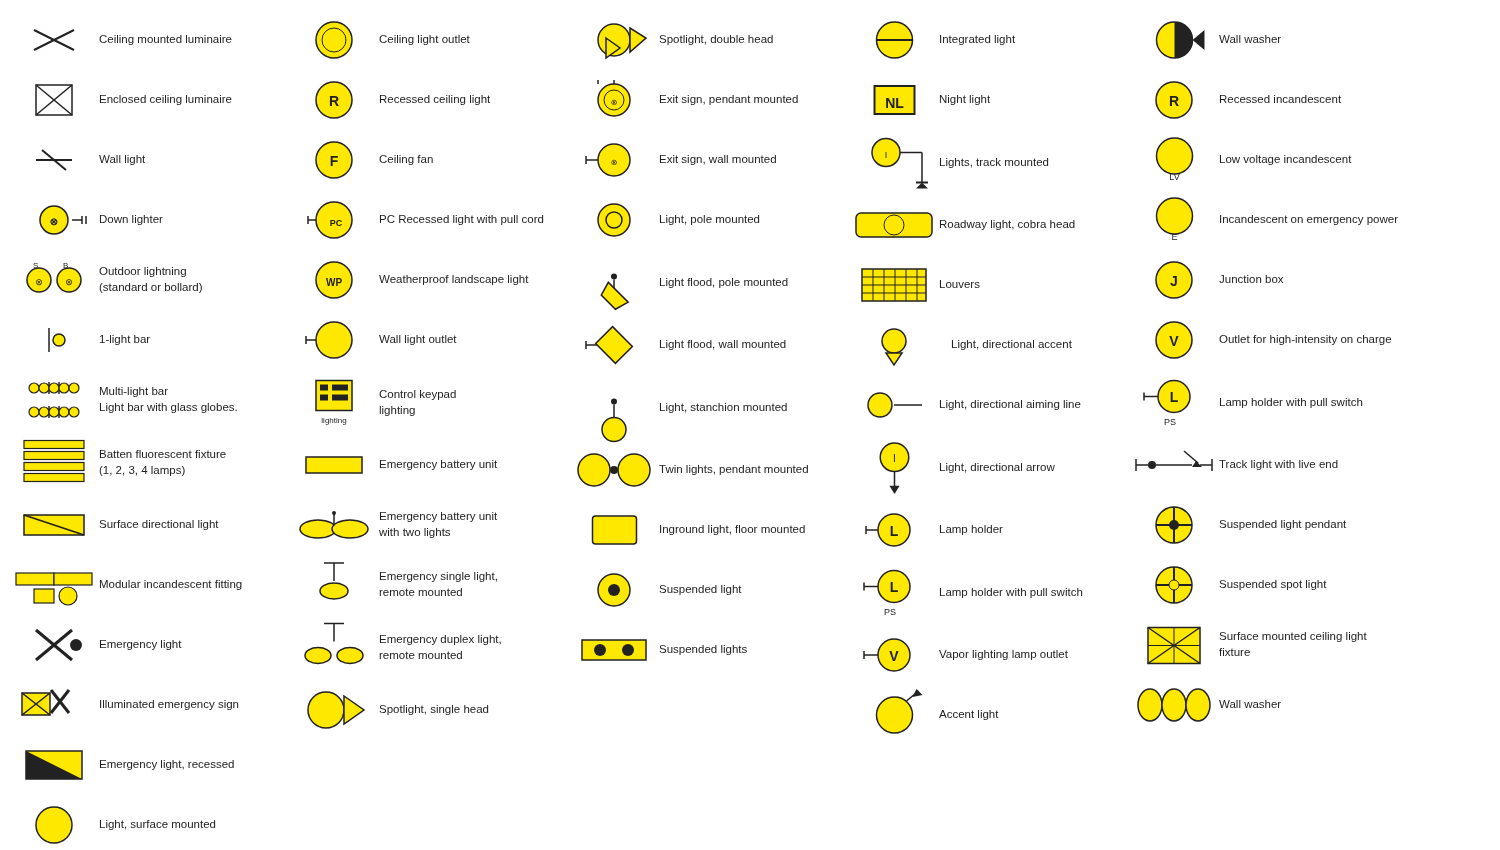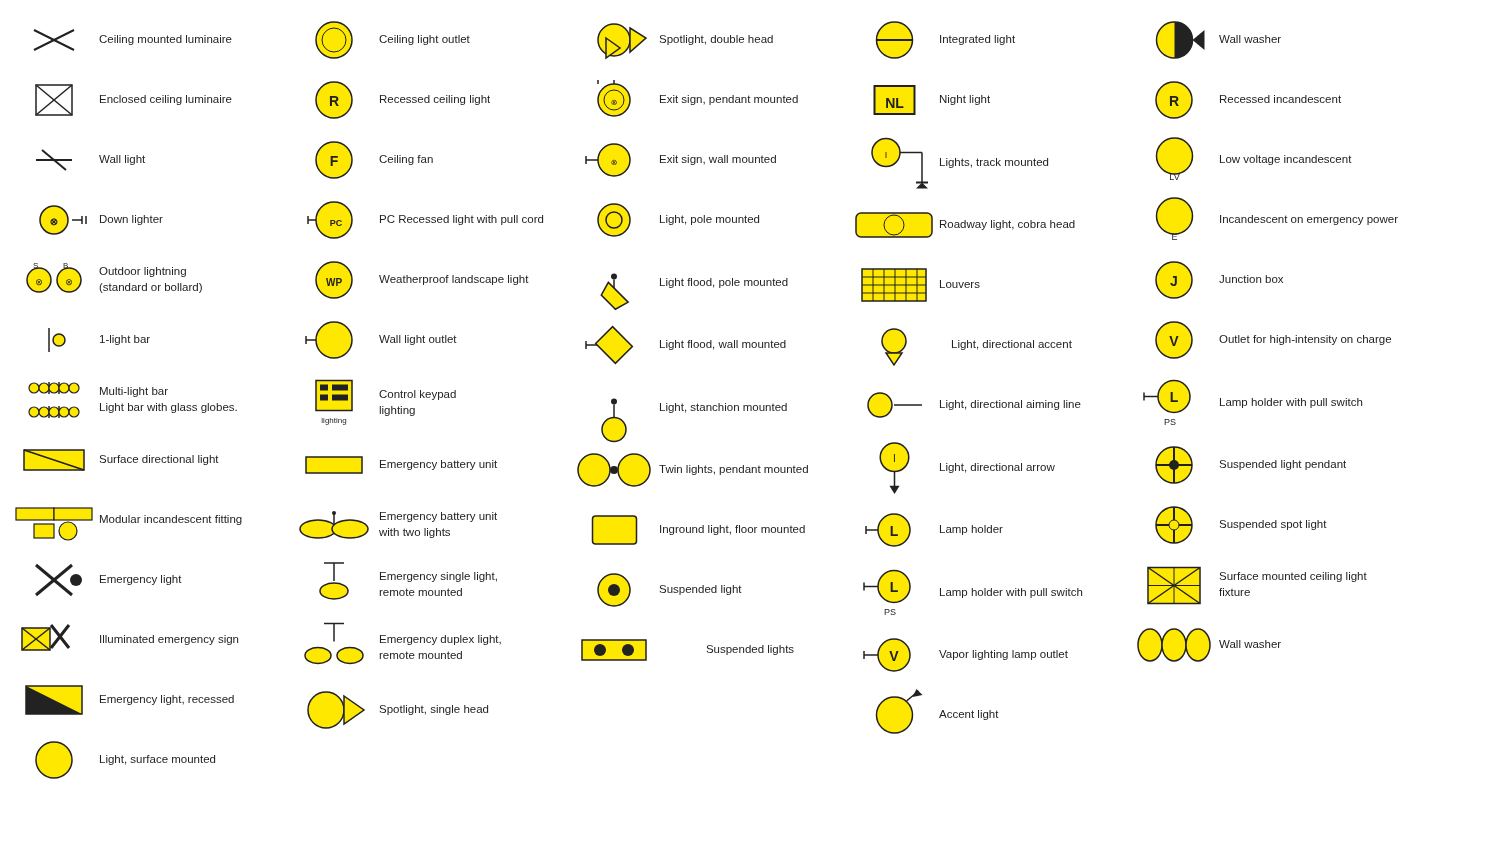--- a/index.html
+++ b/index.html
@@ -129,20 +129,32 @@
       <circle cx="0" cy="12" r="5" fill="#FFE800" stroke="#222" stroke-width="1.2"></circle>
       <circle cx="10" cy="12" r="5" fill="#FFE800" stroke="#222" stroke-width="1.2"></circle>
       <circle cx="20" cy="12" r="5" fill="#FFE800" stroke="#222" stroke-width="1.2"></circle>
     </svg>
         </div>
         <div class="label" style="white-space: pre-line;">Multi-light bar
 Light bar with glass globes.</div>
       </div>
       <div class="item">
         <div class="icon-area">
+          <svg width="70" height="55" viewBox="-35 -27 70 54">
+      <rect x="-30" y="-22" width="60" height="8" fill="#FFE800" stroke="#222" stroke-width="1.2"></rect>
+      <rect x="-30" y="-11" width="60" height="8" fill="#FFE800" stroke="#222" stroke-width="1.2"></rect>
+      <rect x="-30" y="0" width="60" height="8" fill="#FFE800" stroke="#222" stroke-width="1.2"></rect>
+      <rect x="-30" y="11" width="60" height="8" fill="#FFE800" stroke="#222" stroke-width="1.2"></rect>
+    </svg>
+        </div>
+        <div class="label" style="white-space: pre-line;">Batten fluorescent fixture
+(1, 2, 3, 4 lamps)</div>
+      </div>
+      <div class="item">
+        <div class="icon-area">
           <svg width="70" height="40" viewBox="-35 -20 70 40">
       <rect x="-30" y="-10" width="60" height="20" fill="#FFE800" stroke="#222" stroke-width="1.5"></rect>
       <line x1="-30" y1="-10" x2="30" y2="10" stroke="#222" stroke-width="1.5"></line>
     </svg>
         </div>
         <div class="label" style="white-space: pre-line;">Surface directional light</div>
       </div>
       <div class="item">
         <div class="icon-area">
           <svg width="80" height="50" viewBox="-40 -25 80 50">
@@ -423,21 +435,21 @@
         <div class="label" style="white-space: pre-line;">Suspended light</div>
       </div>
       <div class="item">
         <div class="icon-area">
           <svg width="70" height="40" viewBox="-35 -20 70 40">
       <rect x="-32" y="-10" width="64" height="20" fill="#FFE800" stroke="#222" stroke-width="1.5"></rect>
       <circle cx="-14" cy="0" r="6" fill="#222"></circle>
       <circle cx="14" cy="0" r="6" fill="#222"></circle>
     </svg>
         </div>
-        <div class="label" style="white-space: pre-line; text-align: center;">Suspended lights</div>
+        <div class="label" style="white-space: pre-line;">Suspended lights</div>
       </div>
     </div>
   <div class="column" id="col3">
       <div class="item">
         <div class="icon-area">
           <svg width="55" height="40" viewBox="-27 -20 54 40">
       <circle cx="0" cy="0" r="18" fill="#FFE800" stroke="#222" stroke-width="1.5"></circle>
       <line x1="-18" y1="0" x2="18" y2="0" stroke="#222" stroke-width="2"></line>
     </svg>
         </div>
@@ -627,20 +639,35 @@
       <line x1="-30" y1="-10" x2="-30" y2="-2" stroke="#222" stroke-width="1.5"></line>
       <circle cx="0" cy="-6" r="16" fill="#FFE800" stroke="#222" stroke-width="1.5"></circle>
       <text x="0" y="-1" text-anchor="middle" font-size="14" font-weight="bold" fill="#222">L</text>
       <text x="-10" y="22" font-size="9" fill="#222">PS</text>
     </svg>
         </div>
         <div class="label" style="white-space: pre-line;">Lamp holder with pull switch</div>
       </div>
       <div class="item">
         <div class="icon-area">
+          <svg width="80" height="40" viewBox="-40 -20 80 40">
+      <circle cx="-22" cy="0" r="4" fill="#222"></circle>
+      <line x1="-18" y1="0" x2="18" y2="0" stroke="#222" stroke-width="1.5"></line>
+      <line x1="-38" y1="-6" x2="-38" y2="6" stroke="#222" stroke-width="1.5"></line>
+      <line x1="-38" y1="0" x2="-26" y2="0" stroke="#222" stroke-width="1.5"></line>
+      <line x1="38" y1="-6" x2="38" y2="6" stroke="#222" stroke-width="1.5"></line>
+      <line x1="26" y1="0" x2="38" y2="0" stroke="#222" stroke-width="1.5"></line>
+      <line x1="10" y1="-14" x2="24" y2="-2" stroke="#222" stroke-width="1.5"></line>
+      <polygon points="22,-4 28,2 18,2" fill="#222"></polygon>
+    </svg>
+        </div>
+        <div class="label" style="white-space: pre-line;">Track light with live end</div>
+      </div>
+      <div class="item">
+        <div class="icon-area">
           <svg width="50" height="40" viewBox="-25 -20 50 40">
       <circle cx="0" cy="0" r="18" fill="#FFE800" stroke="#222" stroke-width="1.5"></circle>
       <line x1="-18" y1="0" x2="18" y2="0" stroke="#222" stroke-width="2"></line>
       <line x1="0" y1="-18" x2="0" y2="18" stroke="#222" stroke-width="2"></line>
       <circle cx="0" cy="0" r="5" fill="#222"></circle>
     </svg>
         </div>
         <div class="label" style="white-space: pre-line;">Suspended light pendant</div>
       </div>
       <div class="item">

